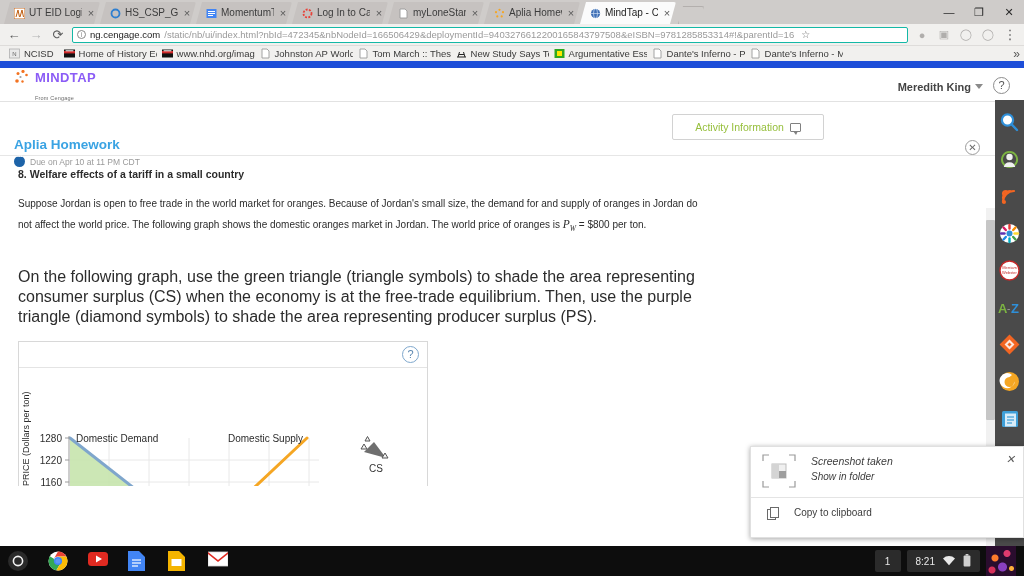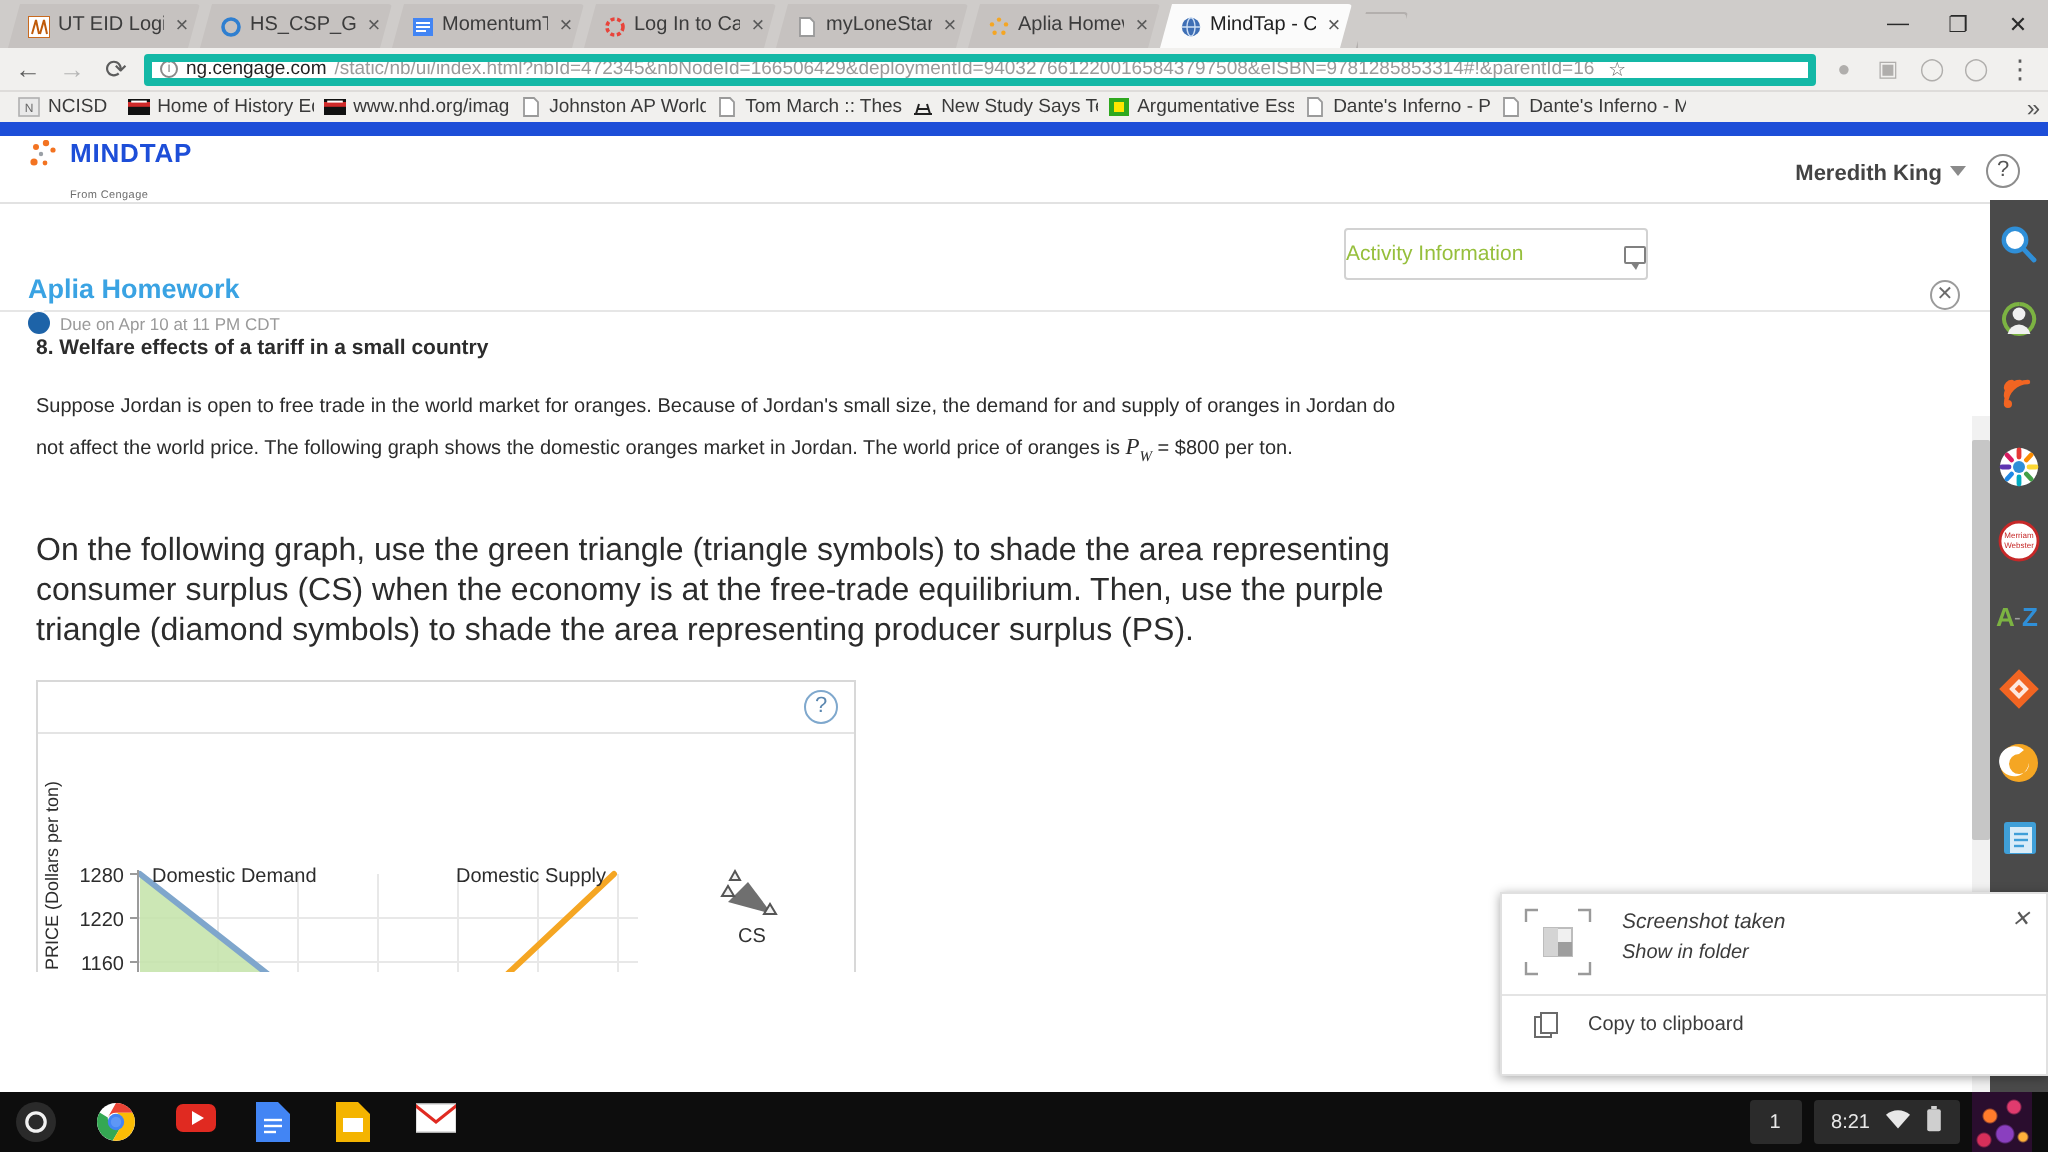--- a/index.html
+++ b/index.html
@@ -89,21 +89,21 @@
   .navicon {
     width: 16px; height: 16px;
     display: flex; align-items: center; justify-content: center;
     font-size: 13px; color: #5c5c5c;
   }
   .navicon.dim { color: #b5b5b5; }
   .omnibox {
     flex: 1 1 auto;
     height: 16px;
     background: #fff;
-    border: 4px solid #14b8a6;
+    border: 1px solid #14b8a6;
     border-radius: 2px;
     display: flex; align-items: center; gap: 4px;
     padding: 0 4px;
     font-size: 9.5px;
     overflow: hidden;
     white-space: nowrap;
   }
   .omnibox .infoi {
     width: 9px; height: 9px; border-radius: 50%;
     border: 1px solid #8a8a8a; color: #8a8a8a;
@@ -151,21 +151,21 @@
   .mt-header {
     height: 32px;
     background: #fff;
     display: flex; align-items: center;
     padding: 0 14px;
     border-bottom: 1px solid #e2e2e2;
   }
   .mt-logo { display: flex; align-items: flex-start; gap: 4px; }
   .mt-logo .glyph { width: 17px; height: 17px; position: relative; margin-top: 1px;}
   .mt-logo .txt .nm {
-    font-size: 13px; font-weight: bold; color: #1d4ed8; letter-spacing: .4px;
+    font-size: 13px; font-weight: bold; color: #8b5cf6; letter-spacing: .4px;
     line-height: 13px;
   }
   .mt-logo .txt .sub { font-size: 5.5px; color: #6d6d6d; line-height: 7px; letter-spacing:.2px;}
   .mt-right { margin-left: auto; display: flex; align-items: center; gap: 10px; }
   .mt-user { font-size: 11px; font-weight: bold; color: #444; }
   .caret-dn {
     width: 0; height: 0;
     border-left: 4px solid transparent; border-right: 4px solid transparent;
     border-top: 5px solid #8a8a8a;
     display: inline-block; margin-left: 4px; vertical-align: middle;
@@ -192,21 +192,21 @@
   .due-dot::after {
     content: "\2022\2022\2022";
     position: absolute; left: 0; top: -3px; width: 11px;
     text-align: center; color: #fff; font-size: 6px; letter-spacing: -0.5px;
   }
   .due-txt { font-size: 8.5px; color: #9a9a9a; }
   .act-info {
     position: absolute; right: 200px; top: 12px;
     width: 152px; height: 26px;
     border: 1px solid #d2d2d2; border-radius: 2px;
-    display: flex; align-items: center; justify-content: space-between; gap: 6px;
+    display: flex; align-items: center; justify-content: center; gap: 6px;
     background: #fff;
   }
   .act-info .lbl { font-size: 10.5px; color: #96bf3c; }
   .speech {
     width: 11px; height: 9px;
     border: 1.3px solid #808080; border-radius: 1px;
     position: relative;
   }
   .speech::after {
     content: ""; position: absolute; left: 2px; top: 7px;

